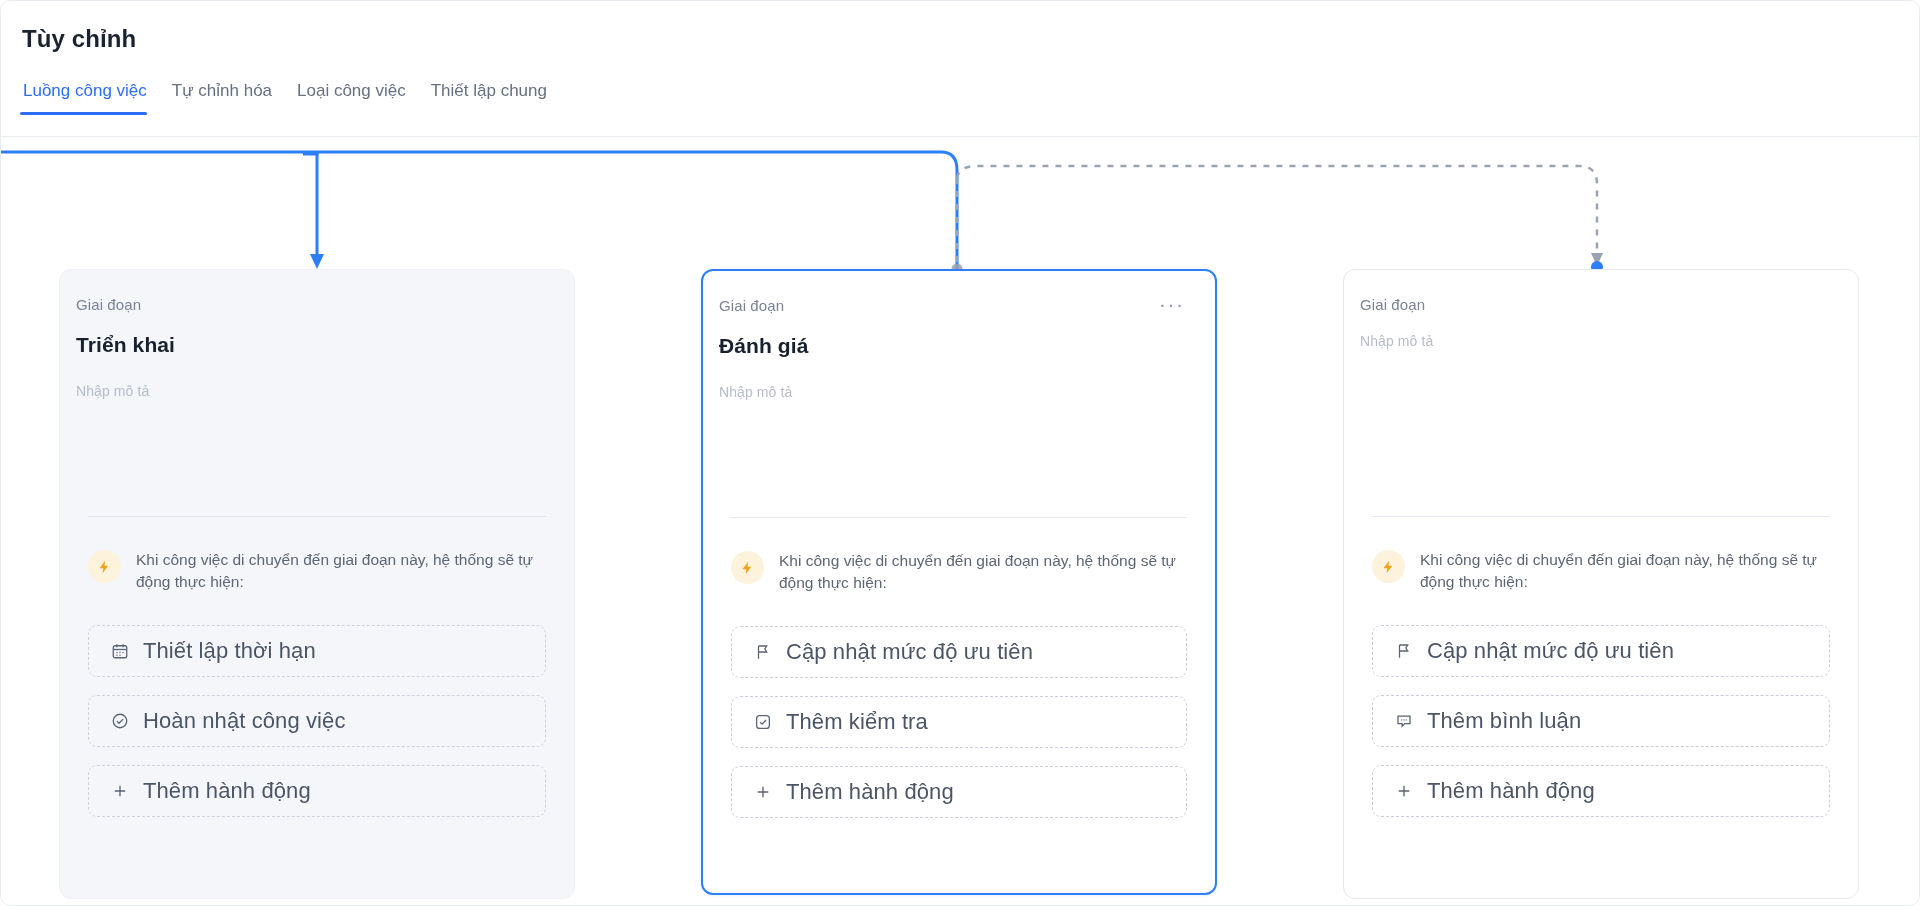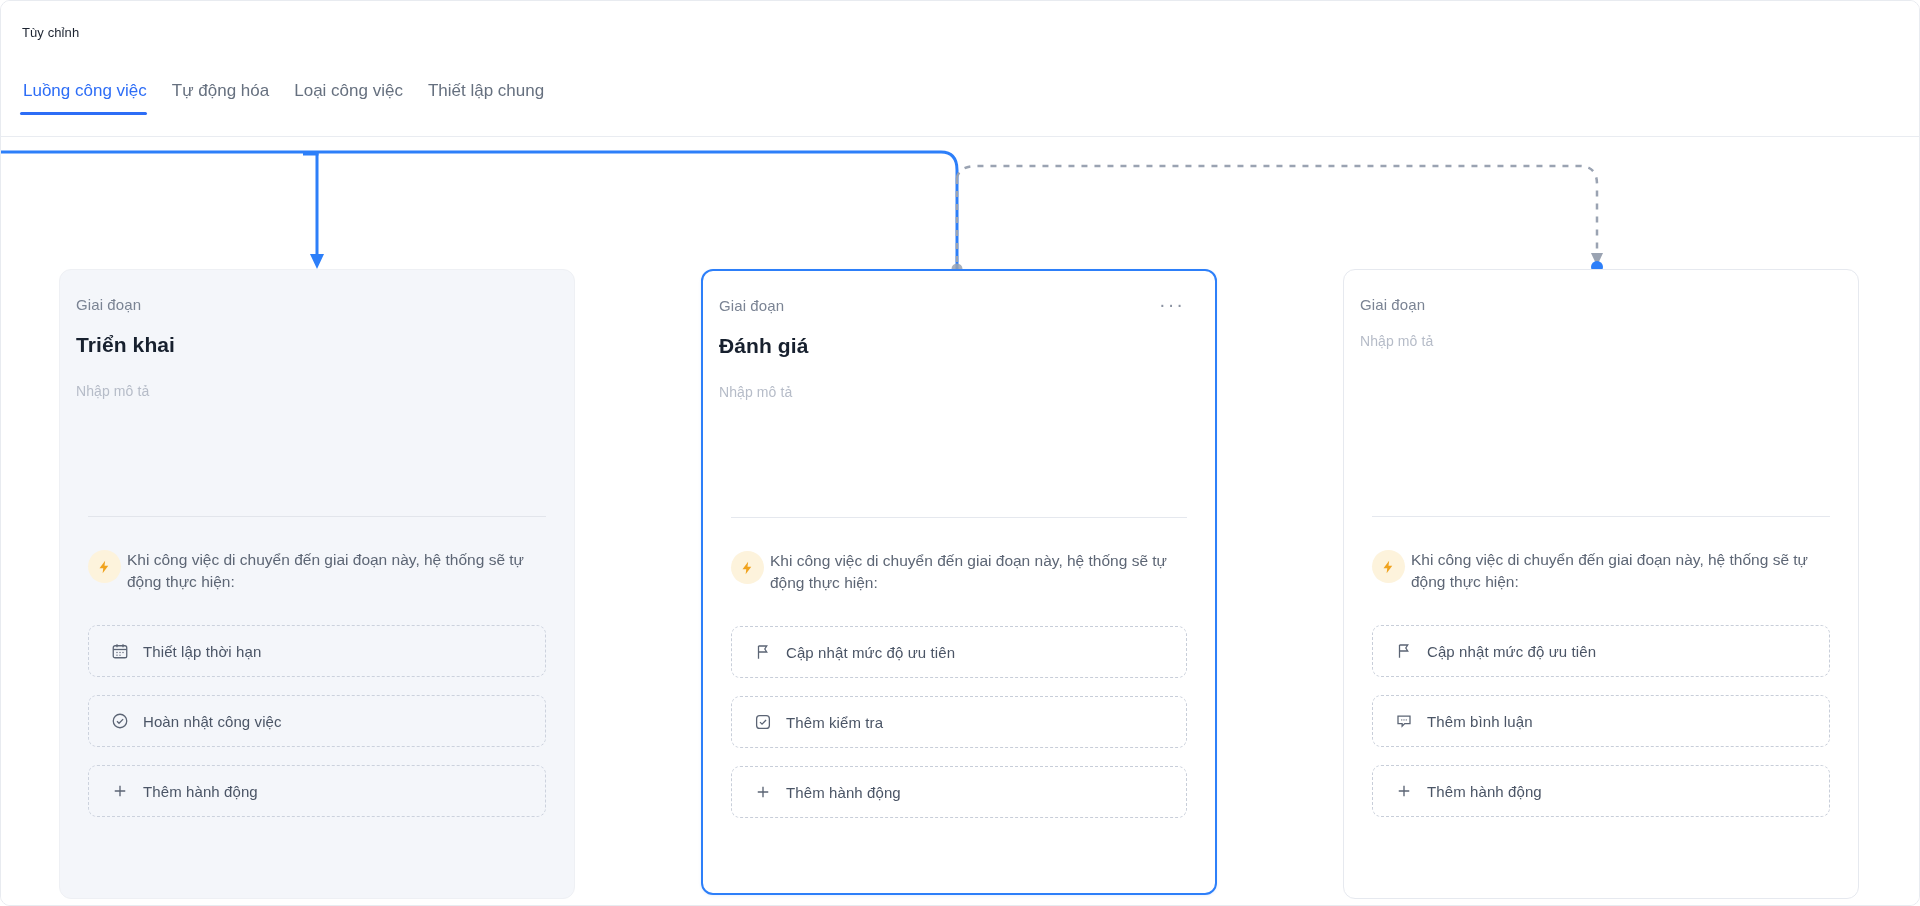--- a/index.html
+++ b/index.html
@@ -19,21 +19,21 @@
   }
 
   
   .header {
     position: absolute; top: 0; left: 0; right: 0; height: 136px;
     background: #ffffff;
     border-bottom: 1px solid #e9ecf1;
   }
   .page-title {
     position: absolute; left: 21px; top: 24px;
-    font-size: 13px; font-weight: normal; color: #1c2330;
+    font-size: 24px; font-weight: bold; color: #1c2330;
     letter-spacing: .1px;
   }
   .tabs {
     position: absolute; left: 19px; top: 80px;
     display: flex; align-items: flex-start; gap: 0;
   }
   .tab {
     font-size: 17px; color: #66707f;
     padding: 0 22px 14px 3px; cursor: pointer;
     white-space: nowrap; position: relative;
@@ -80,57 +80,57 @@
   }
   .divider {
     position: absolute; left: 28px; right: 28px; top: 246px;
     height: 1px; background: #e5e8ee;
   }
   .card.c1 .divider { background: #e2e5eb; }
 
   
   .auto-note {
     position: absolute; left: 28px; right: 26px; top: 278px;
-    display: flex; align-items: flex-start; gap: 6px;
+    display: flex; align-items: flex-start; gap: 15px;
   }
   .bolt-badge {
     flex: 0 0 auto; width: 33px; height: 33px; border-radius: 50%;
     background: #fdf3dc; display: flex; align-items: center; justify-content: center;
     margin-top: 2px;
   }
   .auto-text {
     font-size: 15.5px; line-height: 1.42; color: #5d6675; padding-top: 1px;
   }
 
   
   .actions {
     position: absolute; left: 28px; right: 28px; top: 355px;
     display: flex; flex-direction: column; gap: 18px;
   }
   .action-btn {
     height: 52px; border: 1px dashed #c8ced9; border-radius: 9px;
     display: flex; align-items: center; gap: 14px; padding: 0 22px;
-    font-size: 15px; color: #4b5566; cursor: pointer; background: transparent;
+    font-size: 22px; color: #4b5566; cursor: pointer; background: transparent;
     letter-spacing: .1px;
   }
   .card.c1 .action-btn { border-color: #ccd2dd; }
   .action-btn .ico { flex: 0 0 auto; display: flex; align-items: center; }
   .action-btn svg { display: block; }
 </style>
 </head>
 <body>
 
 <div id="app">
 
   <div class="header">
     <div class="page-title">Tùy chỉnh</div>
 
     <div class="tabs">
       <div class="tab active">Luồng công việc</div>
-      <div class="tab">Tự động hóa</div>
+      <div class="tab">Tự chỉnh hóa</div>
       <div class="tab">Loại công việc</div>
       <div class="tab">Thiết lập chung</div>
     </div>
   </div>
 
   <div class="canvas">
 
     <svg class="connectors" width="1920" height="769" viewBox="0 0 1920 769">
 
       <path d="M 0 14 L 940 14" stroke="#2d7ff9" stroke-width="3" fill="none"></path>

